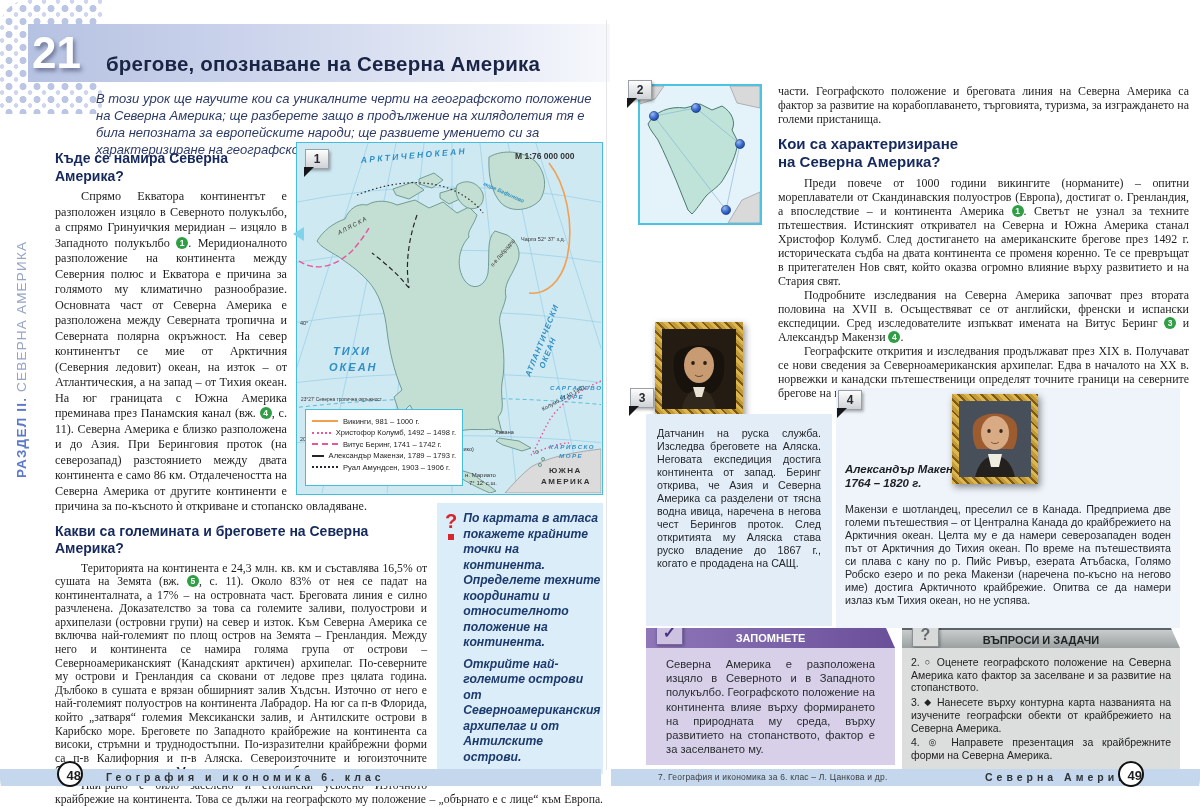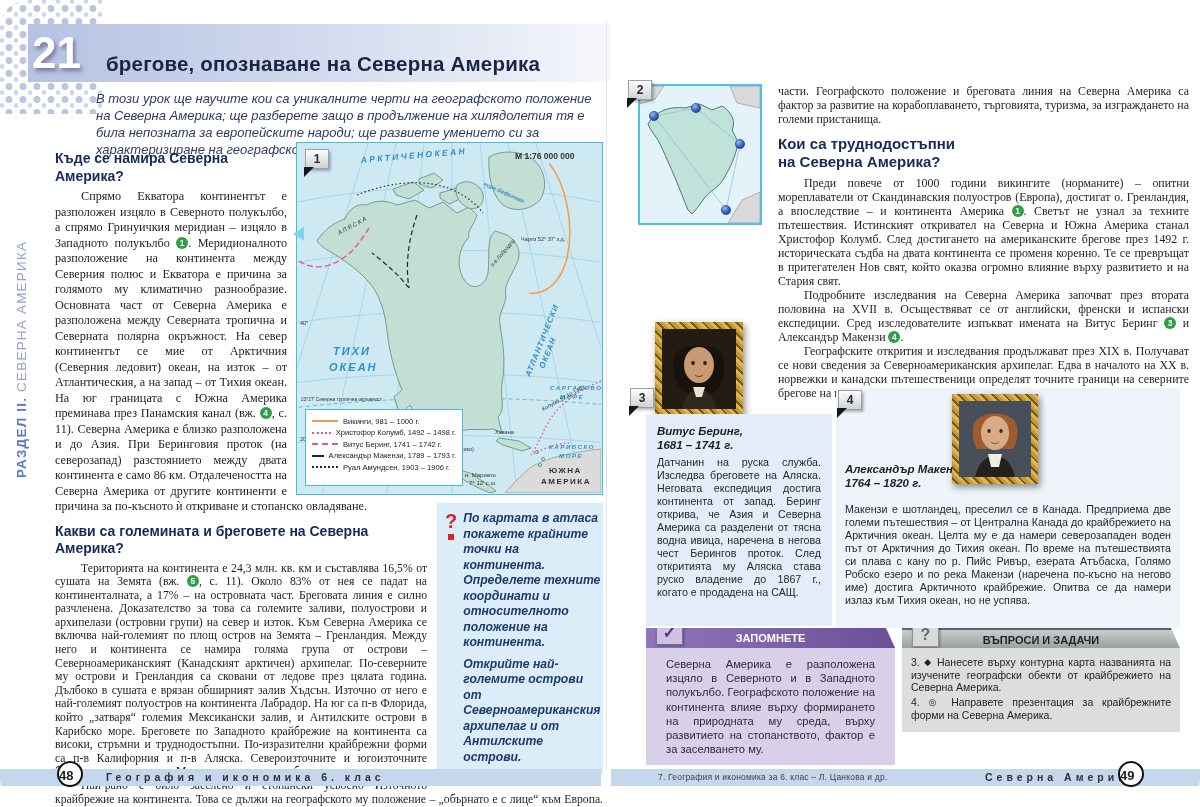--- a/index.html
+++ b/index.html
@@ -78,21 +78,21 @@
 
   
   .band{position:absolute;height:17px;background:#c4d7ec;}
   .band-l{left:0;top:769px;width:601px;}
   .band-r{left:611px;top:769px;width:589px;}
   .band-text{position:absolute;top:771px;font:700 10.5px "Liberation Sans",sans-serif;
     letter-spacing:4px;color:#2e3338;}
   .band-note{position:absolute;left:658px;top:772px;font:400 8.5px "Liberation Sans",sans-serif;
     color:#3a3f44;letter-spacing:.2px;}
   .pagenum{position:absolute;width:26px;height:26px;border:2px solid #111;border-radius:50%;
-    background:#fff;font:700 13px/26px "Liberation Sans",sans-serif;text-align:left;z-index:5;}
+    background:#fff;font:700 13px/26px "Liberation Sans",sans-serif;text-align:right;z-index:5;}
   .page-seam{position:absolute;left:606px;top:20px;width:1px;height:750px;background:#e4e6ea;}
 
   
   .fig2{position:absolute;left:638px;top:84px;width:124px;height:141px;
     border:2px solid #4cc3e2;background:#e4f2fa;}
   .rcol{position:absolute;left:778px;top:84px;width:411px;text-align:justify;}
   .rcol p{margin:0;text-indent:26px;font-size:11.9px;line-height:14px;}
   .rcol p.noind{text-indent:0;}
   .rcol h2{font:700 15px/1.2 "Liberation Sans",sans-serif;color:#16295c;
     margin:9px 0 5px 0;text-align:left;}
@@ -295,21 +295,21 @@
           <circle cx="56" cy="22" r="4.6"></circle>
         <circle cx="100" cy="58" r="4.6"></circle>
           <circle cx="86" cy="124" r="4.6"></circle>
       </g>
     </svg>
   </div>
 
   <div class="rcol" data-interactable="false">
     <p class="noind" data-interactable="false">части. Географското положение и бреговата линия на Северна Америка са фактор за развитие на корабоплаването, търговията, туризма, за изграждането на големи пристанища.</p>
     <h2 data-interactable="false">
-      <span data-interactable="false">Кои са труднодостъпни</span><br>
+      <span data-interactable="false">Кои са характеризиране</span><br>
       <span data-interactable="false">на Северна Америка?</span>
     </h2>
     <p data-interactable="false"><span data-interactable="false">Преди повече от 1000 години викингите (норманите) – опитни мореплаватели от Скандинавския полуостров (Европа), достигат о. Гренландия, а впоследствие – и континента Америка </span><span class="gb" data-interactable="false">1</span><span data-interactable="false">. Светът не узнал за техните пътешествия. Истинският откривател на Северна и Южна Америка станал Христофор Колумб. След достигането на американските брегове през 1492 г. историческата съдба на двата континента се променя коренно. Те се превръщат в притегателен Нов свят, който оказва огромно влияние върху развитието и на Стария свят.</span></p>
     <p data-interactable="false"><span data-interactable="false">Подробните изследвания на Северна Америка започват през втората половина на XVII в. Осъществяват се от английски, френски и испански експедиции. Сред изследователите изпъкват имената на Витус Беринг </span><span class="gb" data-interactable="false">3</span><span data-interactable="false"> и Александър Макензи </span><span class="gb" data-interactable="false">4</span><span data-interactable="false">.</span></p>
     <p data-interactable="false">Географските открития и изследвания продължават през XIX в. Получават се нови сведения за Северноамериканския архипелаг. Едва в началото на XX в. норвежки и канадски пътешественици определят точните граници на северните брегове на континента.</p>
   </div>
 
   <div class="portrait" style="left:655px;top:322px;" data-interactable="false">
     <svg width="74" height="80" viewBox="0 0 74 80" data-interactable="false">
       <rect width="74" height="80" fill="#241c12"></rect>
@@ -317,24 +317,20 @@
       <ellipse cx="37" cy="36" rx="15" ry="18" fill="#c89b72" data-interactable="false"></ellipse>
       <path d="M20,80 C22,66 30,60 37,60 C44,60 52,66 54,80 Z" fill="#30281c" data-interactable="false"></path>
       <path d="M31,58 L43,58 L40,68 L34,68 Z" fill="#e8e2d4" data-interactable="false"></path>
       <ellipse cx="31" cy="34" rx="1.8" ry="2" fill="#2a1d12"></ellipse>
         <ellipse cx="43" cy="34" rx="1.8" ry="2" fill="#2a1d12"></ellipse>
       <path d="M33,46 C35,48 39,48 41,46" stroke="#6b4a2e" stroke-width="1" fill="none"></path>
     </svg>
   </div>
   <div class="figbadge" style="left:630px;top:388px;" data-interactable="false">3</div>
   <div class="bio-panel panel3" data-interactable="false">
-    <div class="bio-name" data-interactable="false">
-      <span data-interactable="false">Витус Беринг,</span><br>
-      <span data-interactable="false">1681 – 1741 г.</span>
-    </div>
     <div class="bio-text" data-interactable="false">Датчанин на руска служба. Изследва бреговете на Аляска. Неговата експедиция достига континента от запад. Беринг открива, че Азия и Северна Америка са разделени от тясна водна ивица, наречена в негова чест Берингов проток. След откритията му Аляска става руско владение до 1867 г., когато е продадена на САЩ.</div>
   </div>
 
   <div class="bio-panel panel4" data-interactable="false">
     <div class="p4-name bio-name" data-interactable="false">
       <span data-interactable="false">Александър Макензи,</span><br>
       <span data-interactable="false">1764 – 1820 г.</span>
     </div>
     <div class="p4-bio bio-text" data-interactable="false">Макензи е шотландец, преселил се в Канада. Предприема две големи пътешествия – от Централна Канада до крайбрежието на Арктичния океан. Целта му е да намери северозападен воден път от Арктичния до Тихия океан. По време на пътешествията си плава с кану по р. Пийс Ривър, езерата Атъбаска, Голямо Робско езеро и по река Макензи (наречена по-късно на негово име) достига Арктичното крайбрежие. Опитва се да намери излаз към Тихия океан, но не успява.</div>
   </div>
@@ -359,20 +355,21 @@
     </div>
     <div class="ib-body" data-interactable="false">Северна Америка е разположена изцяло в Северното и в Западното полукълбо. Географското положение на континента влияе върху формирането на природната му среда, върху развитието на стопанството, фактор е за заселването му.</div>
   </div>
 
   <div class="infobox questions" data-interactable="false">
     <div class="ib-head" data-interactable="false">
       <span class="ib-tab" data-interactable="false">?</span>
       <span data-interactable="false">ВЪПРОСИ И ЗАДАЧИ</span>
     </div>
     <div class="ib-body" data-interactable="false">
+      <p class="qi" data-interactable="false"><span data-interactable="false">2.</span> <span class="blt" data-interactable="false">○</span> <span data-interactable="false">Оценете географското положение на Северна Америка като фактор за заселване и за развитие на стопанството.</span></p>
       <p class="qi" data-interactable="false"><span data-interactable="false">3.</span> <span class="blt" data-interactable="false">◆</span> <span data-interactable="false">Нанесете върху контурна карта названията на изучените географски обекти от крайбрежието на Северна Америка.</span></p>
       <p class="qi" data-interactable="false"><span data-interactable="false">4.</span> <span class="blt" data-interactable="false">◎</span> <span data-interactable="false">Направете презентация за крайбрежните форми на Северна Америка.</span></p>
     </div>
   </div>
 
   <div class="band band-r" data-interactable="false"></div>
   <div class="band-note" data-interactable="false">7. География и икономика за 6. клас – Л. Цанкова и др.</div>
   <div class="band-text" style="left:985px;" data-interactable="false">Северна Америка</div>
   <div class="pagenum" style="left:1118px;top:761px;" data-interactable="false">49</div>
 

